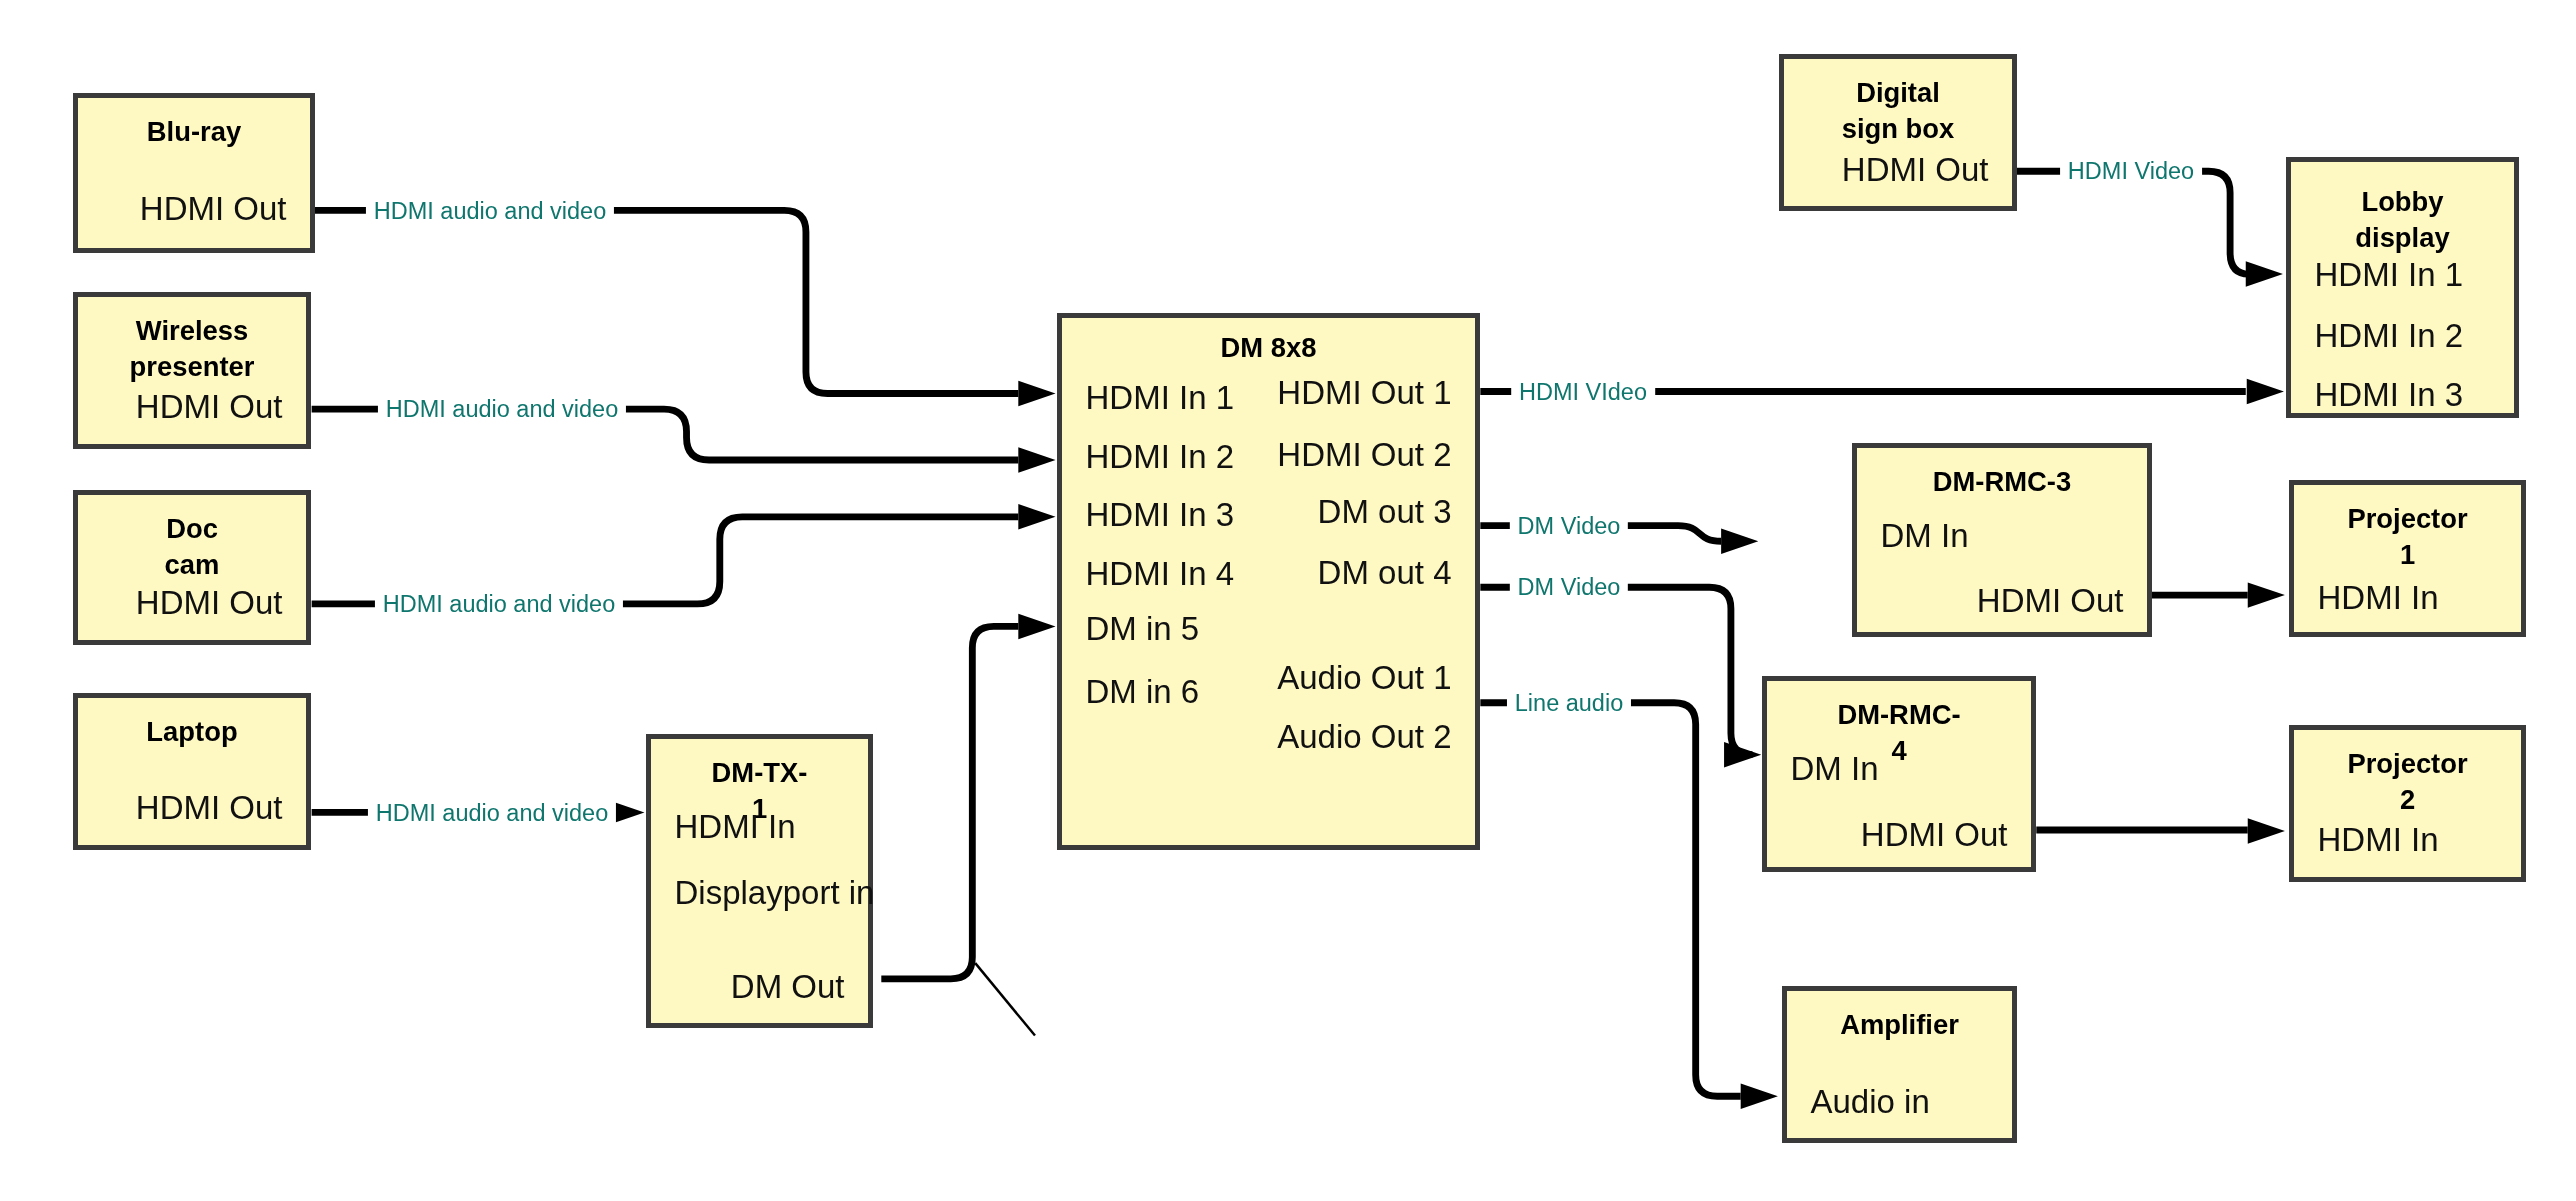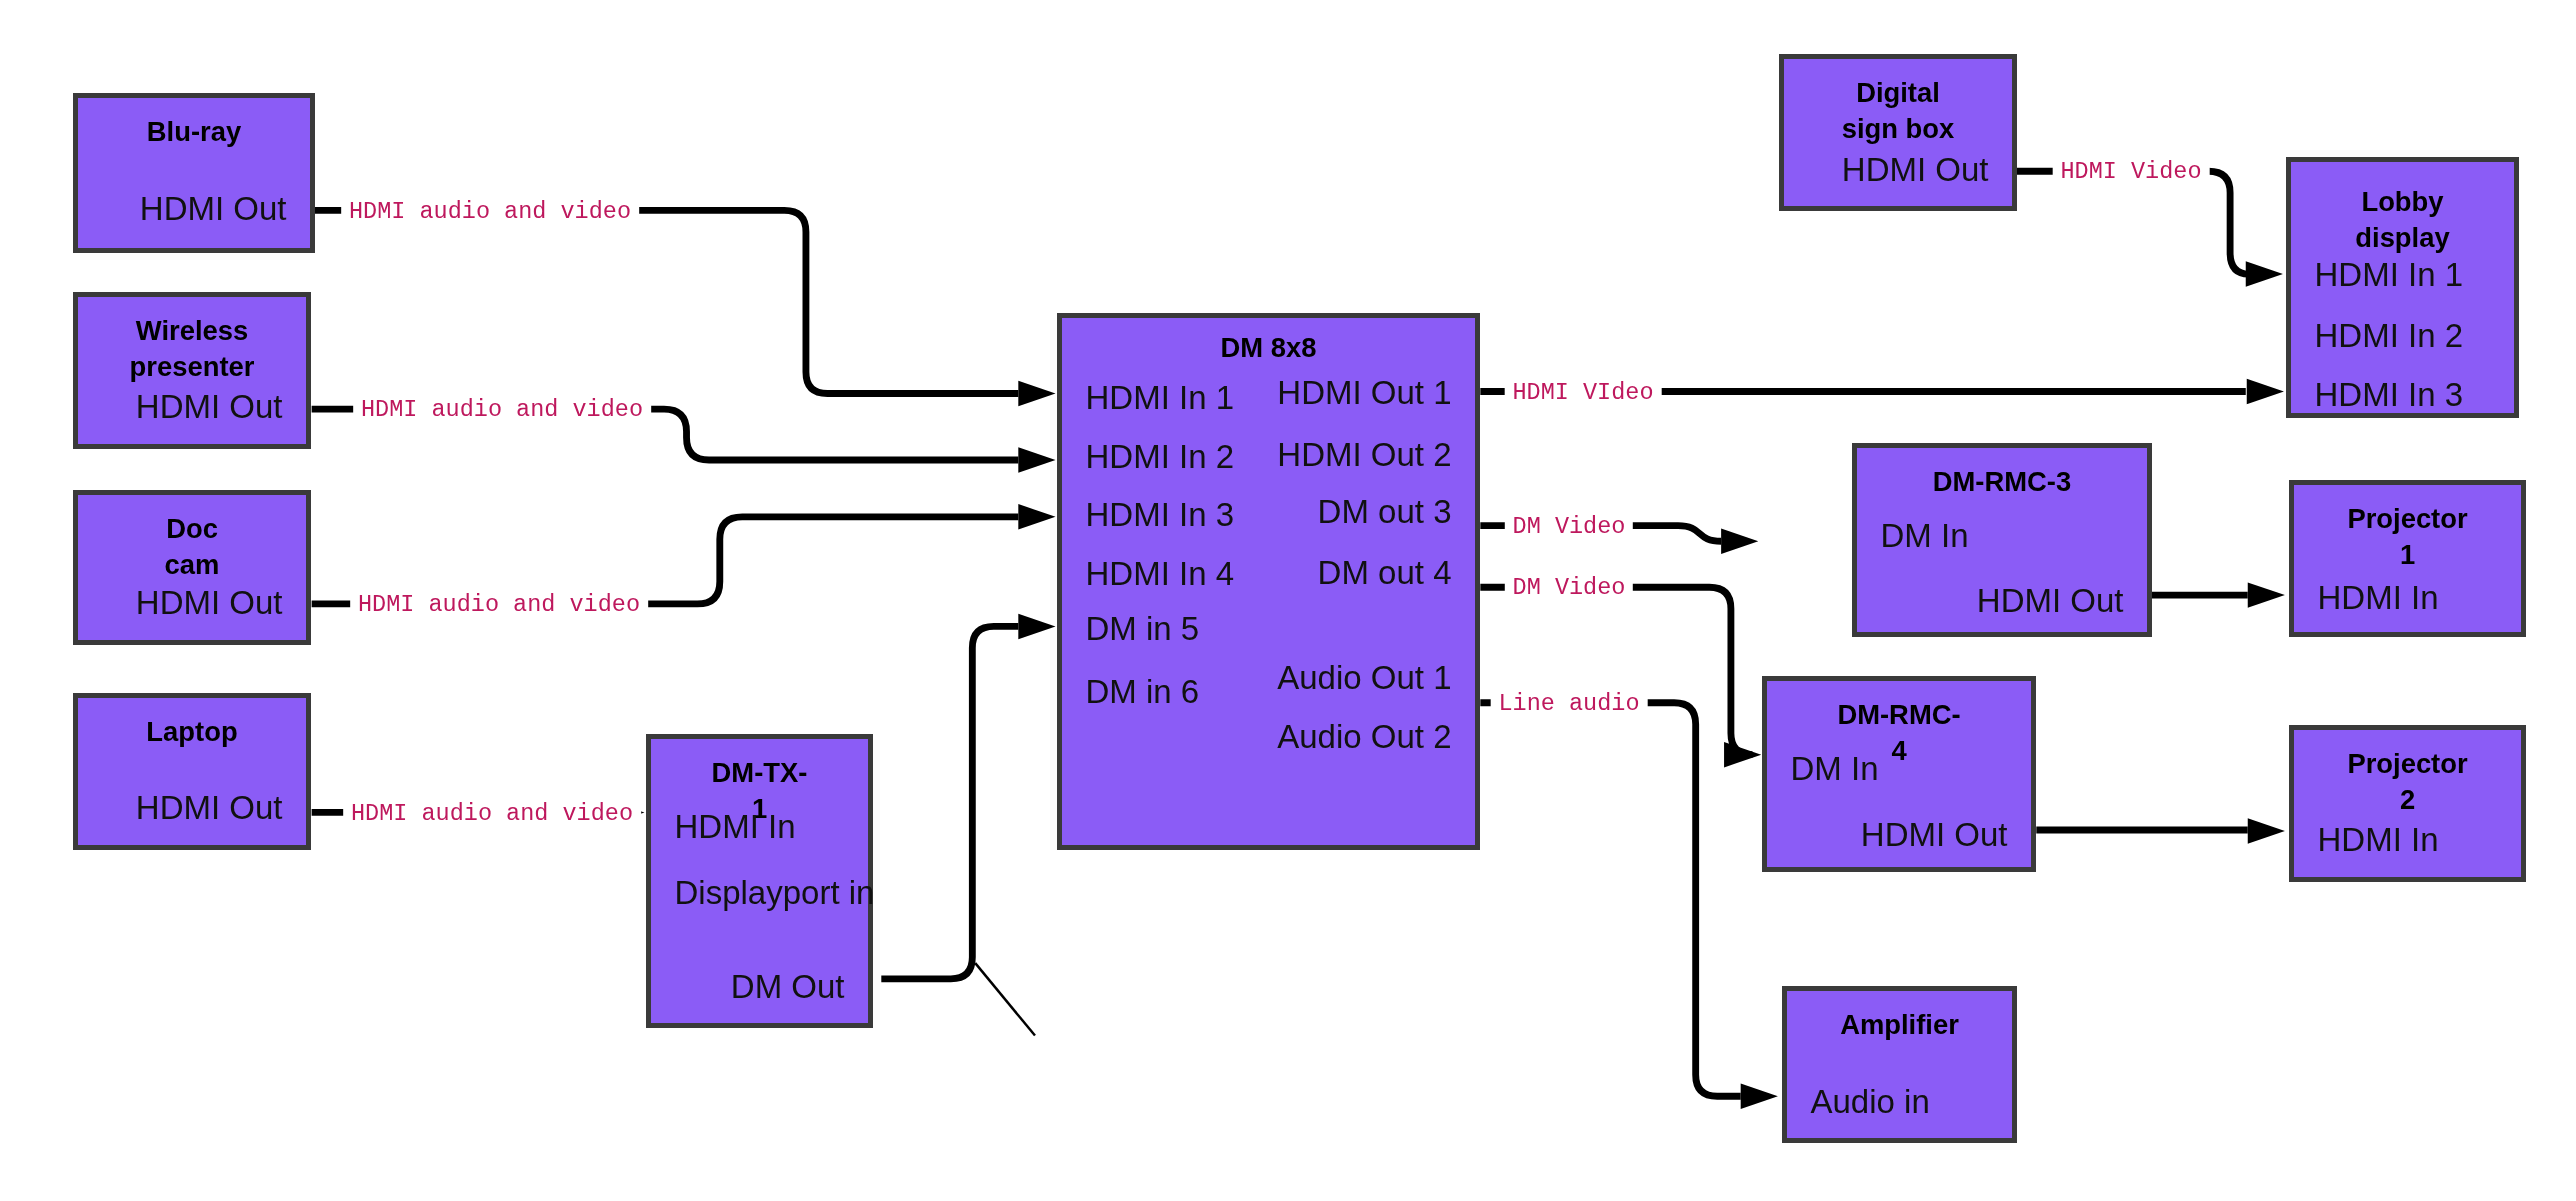--- a/index.html
+++ b/index.html
@@ -1,26 +1,26 @@
 <!DOCTYPE html>
 <html><head>
 <meta charset="utf-8">
 <style>
   html,body{margin:0;padding:0;background:#ffffff;}
   .stage{position:relative;width:2576px;height:1201px;background:#ffffff;
          font-family:"Liberation Sans", sans-serif;color:#000;overflow:hidden;}
   svg.wires{position:absolute;left:0;top:0;z-index:1;}
-  .node{position:absolute;background:#8b5cf6;border:5.9px solid #3a3a3a;box-sizing:border-box;z-index:2;}
+  .node{position:absolute;background:#fef9c3;border:5.9px solid #3a3a3a;box-sizing:border-box;z-index:2;}
   .node .title{position:absolute;top:15.7px;left:50%;transform:translateX(-50%);
                font-size:27.4px;font-weight:bold;text-align:center;line-height:1.32;white-space:normal;}
   .port{position:absolute;font-size:33px;transform:translateY(-50%);white-space:nowrap;color:#111;}
   .port.left{left:23.5px;}
   .port.right{right:23.5px;}
   .cable-label{position:absolute;transform:translate(-50%,-50%);background:#ffffff;
-               padding:2px 7.8px;font-size:23.5px;white-space:nowrap;z-index:3;color:#be185d;font-family:Liberation Mono, monospace;}
+               padding:2px 7.8px;font-size:23.5px;white-space:nowrap;z-index:3;color:#0f766e;}
   .note{position:absolute;border:2px dashed #4a4a4a;box-sizing:border-box;z-index:2;
         display:flex;align-items:center;justify-content:center;text-align:center;
         font-size:22.5px;line-height:1.25;background:#ffffff;}
   .note-inner{width:147px;}
 </style>
 </head>
 <body>
 
 <div class="stage">
 

